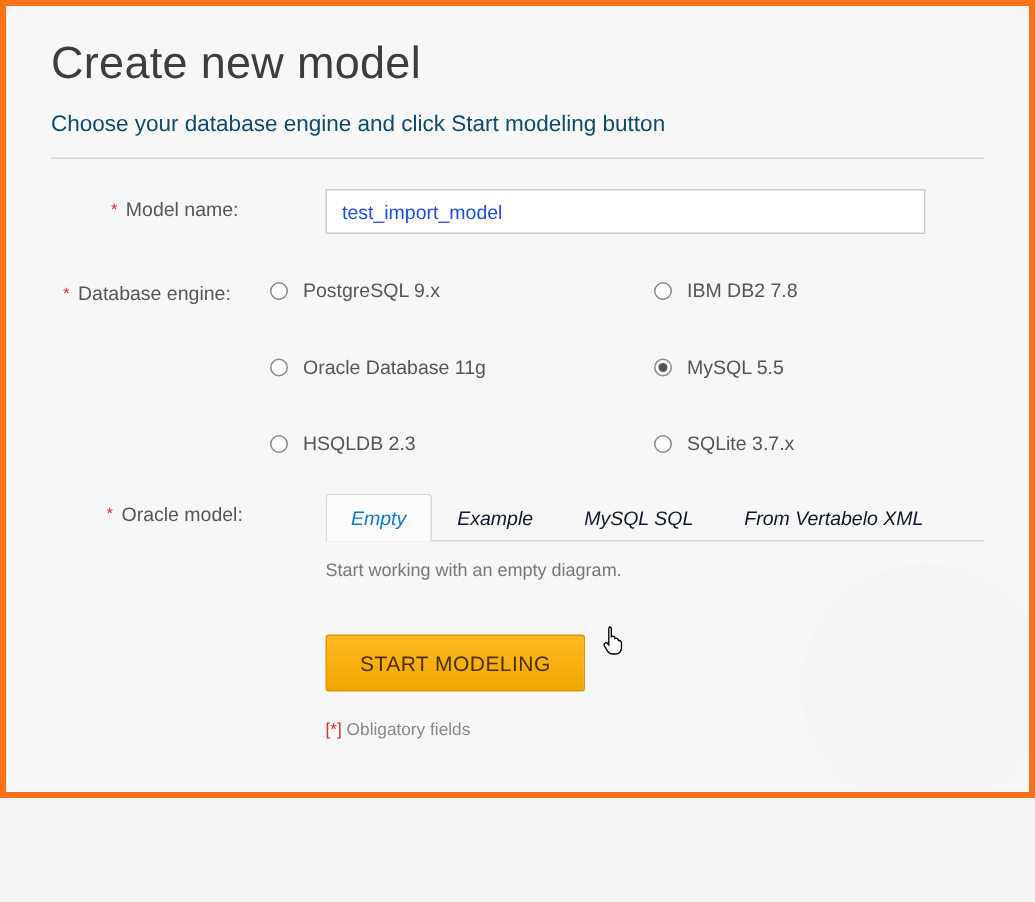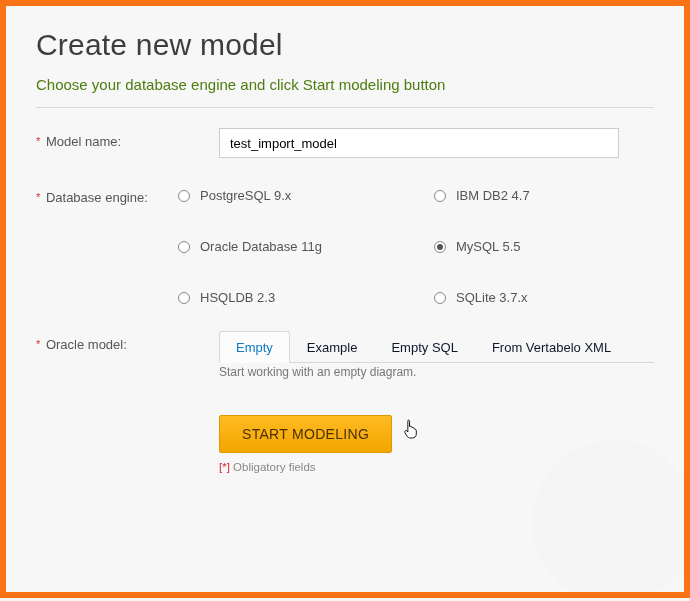--- a/index.html
+++ b/index.html
@@ -8,22 +8,22 @@
     width: 690px;
     height: 601px;
     font-family: "Helvetica Neue", Helvetica, Arial, sans-serif;
     background: #f5f5f5;
     color: #555;
     font-size: 13px;
   }
   .page {
     box-sizing: border-box;
     width: 690px;
-    height: 598px;
-    border: 6px solid #f97316;
+    height: 532px;
+    border: 4px solid #f97316;
     padding: 22px 30px 15px 30px;
     background: #f7f7f7;
     position: relative;
     overflow: hidden;
   }
   
   .page::after {
     content: "";
     position: absolute;
     right: -120px;
@@ -35,36 +35,36 @@
     pointer-events: none;
   }
   h1 {
     font-weight: 300;
     font-size: 30px;
     margin: 0 0 14px 0;
     color: #3d3d3d;
     letter-spacing: 0.2px;
   }
   .subtitle {
-    color: #4d7c0f;
+    color: #0c4a6e;
     font-size: 15px;
     margin-bottom: 14px;
   }
   hr.div {
     border: none;
     border-top: 1px solid #d9d9d9;
     margin: 0 0 20px 0;
   }
   .row {
     display: flex;
     margin-bottom: 26px;
   }
   .label-col {
     width: 165px;
-    text-align: left;
+    text-align: center;
     padding-right: 18px;
     padding-top: 6px;
     font-size: 13px;
     color: #555;
   }
   .field-col {
     flex: 1;
   }
   .req {
     color: #d92b2b;
@@ -74,21 +74,21 @@
     margin-right: 2px;
   }
   input[type=text] {
     width: 400px;
     height: 30px;
     box-sizing: border-box;
     padding: 0 10px;
     border: 1px solid #ccc;
     font-size: 13px;
     background: #fff;
-    color: #000000;
+    color: #1d4ed8;
   }
   .radio-grid {
     display: grid;
     grid-template-columns: 220px 220px;
     row-gap: 22px;
     column-gap: 10px;
     padding-top: 4px;
     gap: 36px;
   }
   .radio-item {
@@ -112,58 +112,59 @@
   .radio-bullet.checked::after {
     content: "";
     width: 6px;
     height: 6px;
     border-radius: 50%;
     background: #555;
   }
   .tabs {
     display: flex;
     border-bottom: 1px solid #d8d8d8;
+    font-style: italic;
   }
   .tab {
     padding: 8px 16px;
     border: 1px solid transparent;
     border-bottom: none;
     font-size: 13px;
     color: #0f172a;
     cursor: pointer;
     margin-bottom: -1px;
     background: transparent;
   }
   .tab.active {
     border-color: #d8d8d8;
     background: #fcfcfc;
     color: #0e79c7;
     font-weight: 500;
     border-radius: 3px 3px 0 0;
   }
   .tab-desc {
-    margin-top: 2px;
+    margin-top: 12px;
     font-size: 12px;
     color: #777;
   }
   .btn-primary {
     display: inline-block;
     margin-top: 36px;
     padding: 10px 22px;
     background: linear-gradient(#ffbb22, #f1a500);
     border: 1px solid #e09a00;
     border-radius: 2px;
     font-size: 14px;
     font-weight: 500;
     letter-spacing: 0.3px;
     color: #4a3000;
     cursor: pointer;
   }
   .oblig {
-    margin-top: 8px;
+    margin-top: 20px;
     font-size: 11.5px;
     color: #888;
   }
   .oblig .b { color: #d92b2b; }
   
   .cursor {
     position: absolute;
     left: 396px;
     top: 412px;
     width: 18px;
@@ -196,21 +197,21 @@
       <span>Database engine:</span>
     </div>
     <div class="field-col">
       <div class="radio-grid">
         <label class="radio-item">
           <span class="radio-bullet"></span>
           <span>PostgreSQL 9.x</span>
         </label>
         <label class="radio-item">
           <span class="radio-bullet"></span>
-          <span>IBM DB2 4.7</span>
+          <span>IBM DB2 7.8</span>
         </label>
         <label class="radio-item">
           <span class="radio-bullet"></span>
           <span>Oracle Database 11g</span>
         </label>
         <label class="radio-item">
           <span class="radio-bullet checked"></span>
           <span>MySQL 5.5</span>
         </label>
         <label class="radio-item">
@@ -227,21 +228,21 @@
 
   <div class="row" style="margin-bottom:0;">
     <div class="label-col">
       <span class="req">*</span>
       <span>Oracle model:</span>
     </div>
     <div class="field-col">
       <div class="tabs">
         <div class="tab active">Empty</div>
         <div class="tab">Example</div>
-        <div class="tab">Empty SQL</div>
+        <div class="tab">MySQL SQL</div>
         <div class="tab">From Vertabelo XML</div>
       </div>
       <div class="tab-desc">Start working with an empty diagram.</div>
 
       <button class="btn-primary">START MODELING</button>
 
       <div class="oblig">
         <span class="b">[*]</span>
         <span>Obligatory fields</span>
       </div>

